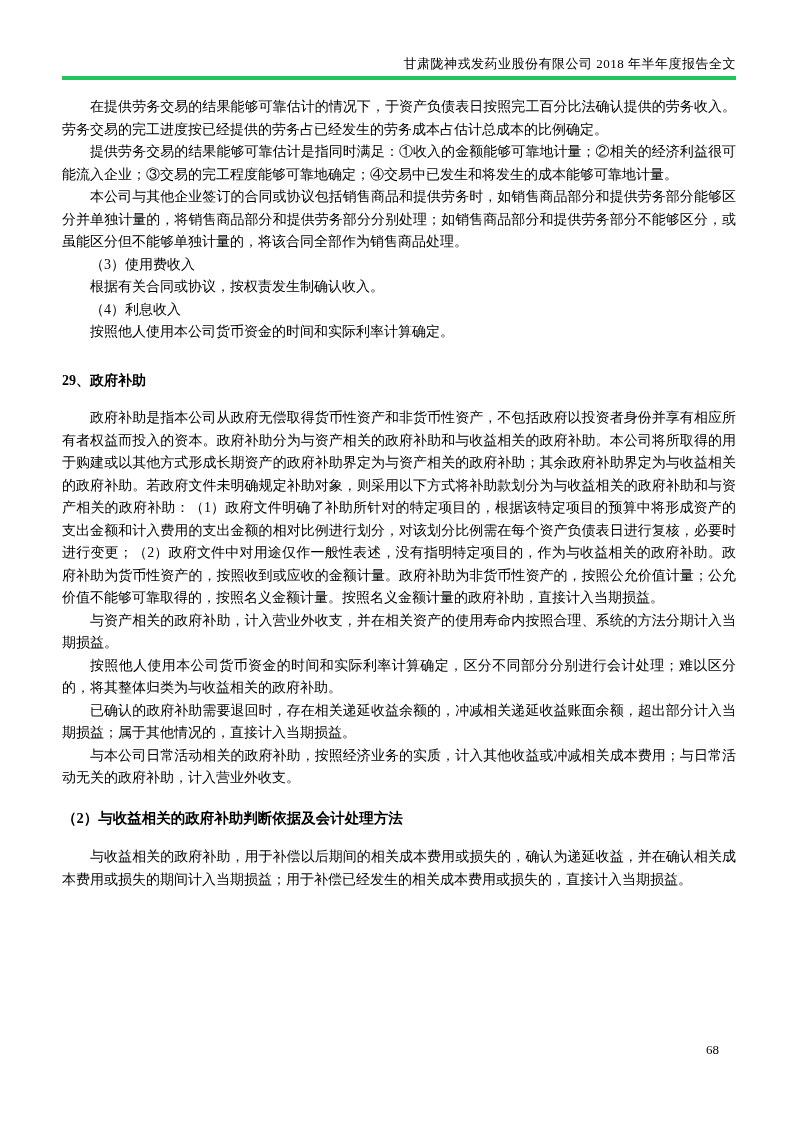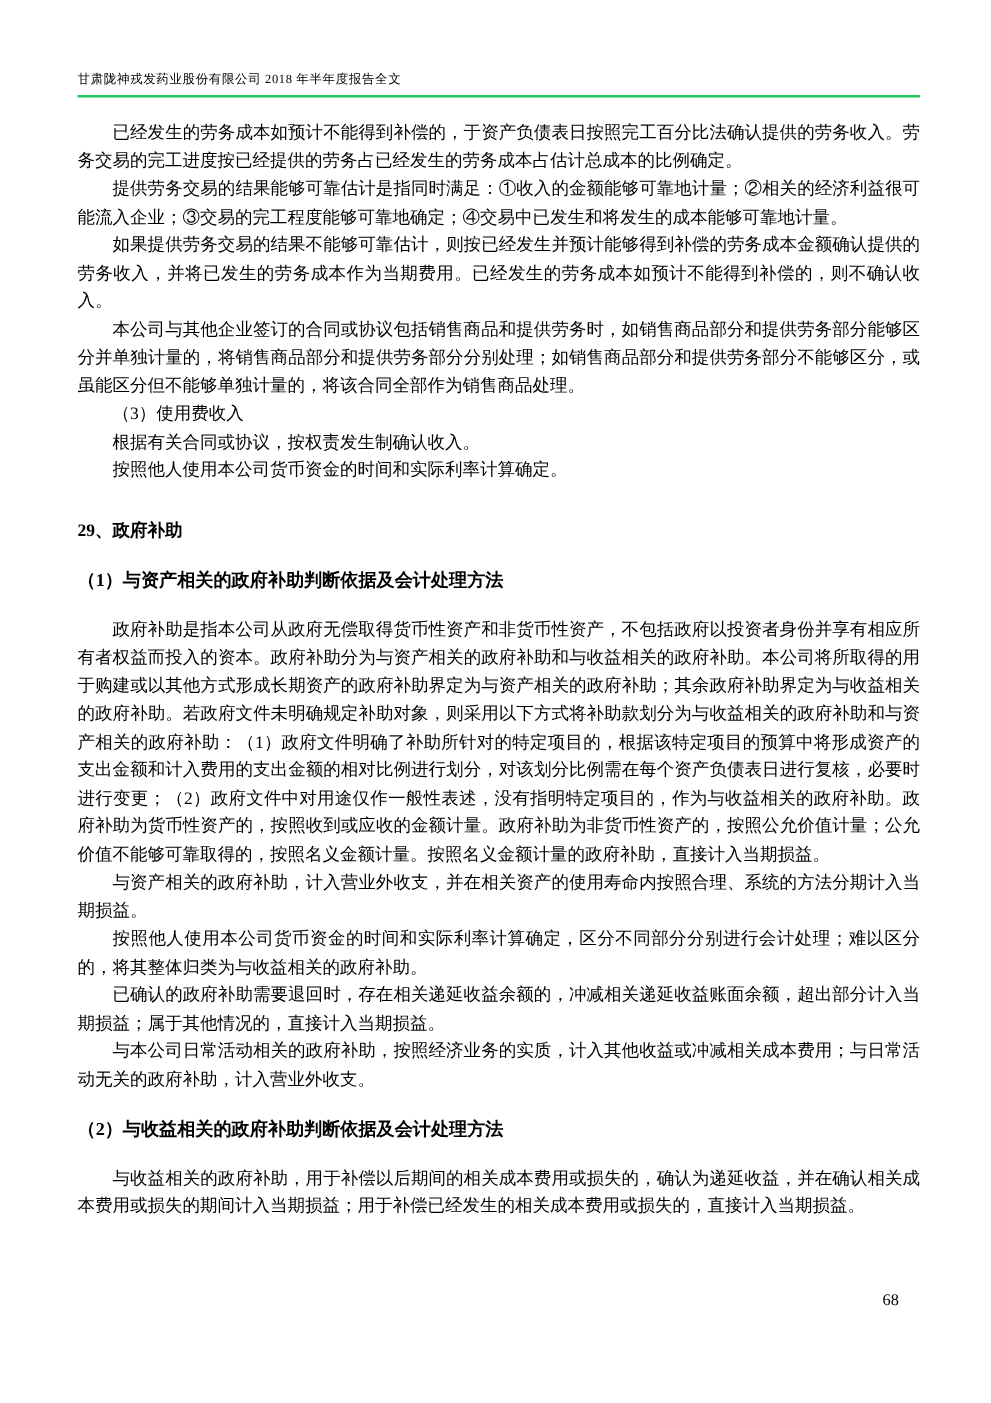--- a/index.html
+++ b/index.html
@@ -15,24 +15,24 @@
     font-family: "Liberation Serif", "DejaVu Serif", serif;
     color: #000000;
     overflow: hidden;
     box-sizing: border-box;
   }
   .header {
     position: absolute;
     top: 54px;
     left: 62px;
     width: 674px;
-    text-align: left;
-    font-size: 10px;
+    text-align: right;
+    font-size: 13px;
     line-height: 20px;
-    border-bottom: 2px solid #22c55e;
+    border-bottom: 4px solid #22c55e;
     padding-bottom: 2px;
     letter-spacing: 0.5px;
   }
   .content {
     position: absolute;
     top: 96px;
     left: 62px;
     width: 674px;
     font-size: 14px;
     line-height: 22.5px;
@@ -52,44 +52,43 @@
     font-size: 14.5px;
     font-weight: bold;
     margin: 17px 0 17px 0;
     text-indent: 0;
   }
   .h2.spaced {
   }
   .page-number {
     position: absolute;
     right: 74px;
-    bottom: 74px;
+    bottom: 64px;
     font-size: 13px;
     text-align: right;
   }
 </style>
 </head>
 <body>
 
 <div class="page">
 
   <div class="header">
     <span>甘肃陇神戎发药业股份有限公司 2018 年半年度报告全文</span>
   </div>
 
   <div class="content">
-    <p class="para">已经发生的劳务成本如预计不能得到补偿的，于资产负债表日按照完工百分比法确认提供的劳务收入。劳务交易的完工进度按已经提供的劳务占已经发生的劳务成本占估计总成本的比例确定。</p>
+    <p class="para">在提供劳务交易的结果能够可靠估计的情况下，于资产负债表日按照完工百分比法确认提供的劳务收入。劳务交易的完工进度按已经提供的劳务占已经发生的劳务成本占估计总成本的比例确定。</p>
     <p class="para">提供劳务交易的结果能够可靠估计是指同时满足：①收入的金额能够可靠地计量；②相关的经济利益很可能流入企业；③交易的完工程度能够可靠地确定；④交易中已发生和将发生的成本能够可靠地计量。</p>
-    <p class="para">如果提供劳务交易的结果不能够可靠估计，则按已经发生并预计能够得到补偿的劳务成本金额确认提供的劳务收入，并将已发生的劳务成本作为当期费用。已经发生的劳务成本如预计不能得到补偿的，则不确认收入。</p>
     <p class="para">本公司与其他企业签订的合同或协议包括销售商品和提供劳务时，如销售商品部分和提供劳务部分能够区分并单独计量的，将销售商品部分和提供劳务部分分别处理；如销售商品部分和提供劳务部分不能够区分，或虽能区分但不能够单独计量的，将该合同全部作为销售商品处理。</p>
     <p class="para">（3）使用费收入</p>
     <p class="para">根据有关合同或协议，按权责发生制确认收入。</p>
+    <p class="para">（4）利息收入</p>
     <p class="para">按照他人使用本公司货币资金的时间和实际利率计算确定。</p>
     <h2 class="h1">29、政府补助</h2>
-    <h3 class="h2">（1）与资产相关的政府补助判断依据及会计处理方法</h3>
     <p class="para">政府补助是指本公司从政府无偿取得货币性资产和非货币性资产，不包括政府以投资者身份并享有相应所有者权益而投入的资本。政府补助分为与资产相关的政府补助和与收益相关的政府补助。本公司将所取得的用于购建或以其他方式形成长期资产的政府补助界定为与资产相关的政府补助；其余政府补助界定为与收益相关的政府补助。若政府文件未明确规定补助对象，则采用以下方式将补助款划分为与收益相关的政府补助和与资产相关的政府补助：（1）政府文件明确了补助所针对的特定项目的，根据该特定项目的预算中将形成资产的支出金额和计入费用的支出金额的相对比例进行划分，对该划分比例需在每个资产负债表日进行复核，必要时进行变更；（2）政府文件中对用途仅作一般性表述，没有指明特定项目的，作为与收益相关的政府补助。政府补助为货币性资产的，按照收到或应收的金额计量。政府补助为非货币性资产的，按照公允价值计量；公允价值不能够可靠取得的，按照名义金额计量。按照名义金额计量的政府补助，直接计入当期损益。</p>
     <p class="para">与资产相关的政府补助，计入营业外收支，并在相关资产的使用寿命内按照合理、系统的方法分期计入当期损益。</p>
     <p class="para">按照他人使用本公司货币资金的时间和实际利率计算确定，区分不同部分分别进行会计处理；难以区分的，将其整体归类为与收益相关的政府补助。</p>
     <p class="para">已确认的政府补助需要退回时，存在相关递延收益余额的，冲减相关递延收益账面余额，超出部分计入当期损益；属于其他情况的，直接计入当期损益。</p>
     <p class="para">与本公司日常活动相关的政府补助，按照经济业务的实质，计入其他收益或冲减相关成本费用；与日常活动无关的政府补助，计入营业外收支。</p>
     <h3 class="h2 spaced">（2）与收益相关的政府补助判断依据及会计处理方法</h3>
     <p class="para">与收益相关的政府补助，用于补偿以后期间的相关成本费用或损失的，确认为递延收益，并在确认相关成本费用或损失的期间计入当期损益；用于补偿已经发生的相关成本费用或损失的，直接计入当期损益。</p>
   </div>
 
   <div class="page-number">68</div>

